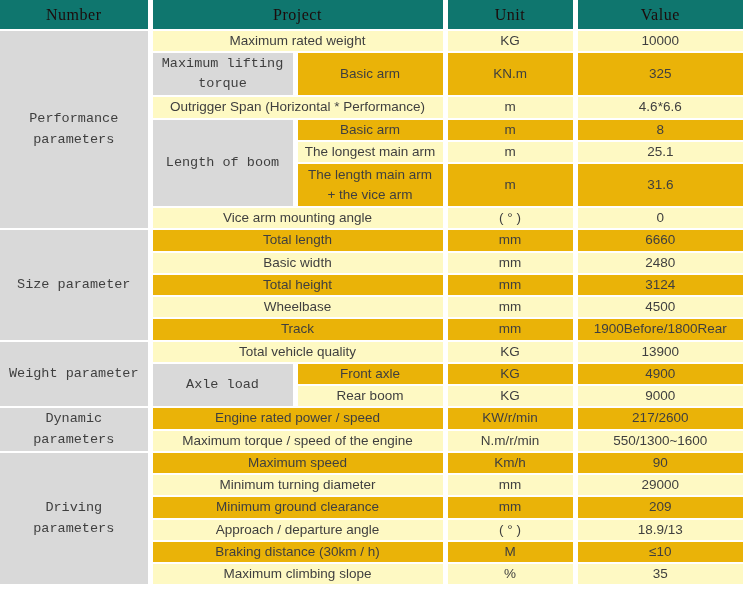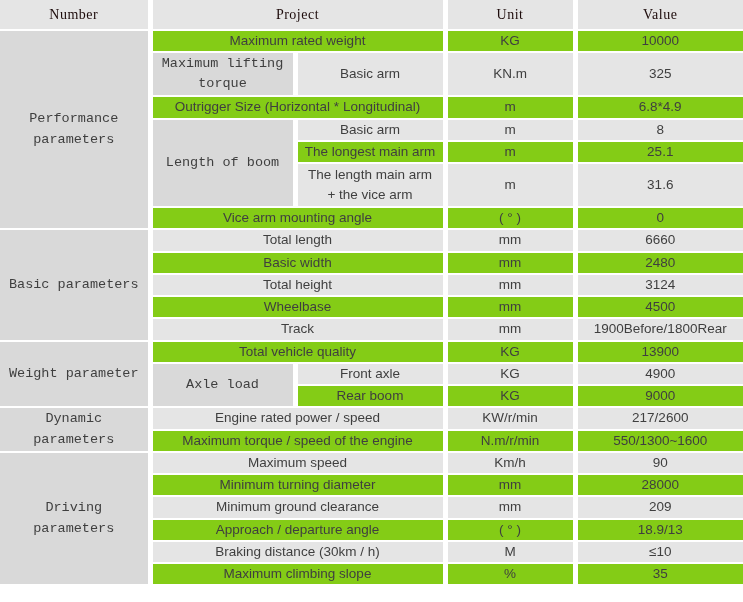--- a/index.html
+++ b/index.html
@@ -25,30 +25,30 @@
     overflow: hidden;
   }
   table.spec th:last-child, table.spec td.lastcol {
     border-right: none;
     text-align: center;
   }
   table.spec thead tr { height: 30px; }
   table.spec tbody tr { height: 21px; }
   table.spec tbody tr.h2 { height: 44px; }
   table.spec thead th {
-    background: #e5e5e5;
+    background: #0f766e;
     color: #1d0b0b;
     font-family: "Liberation Serif", "DejaVu Serif", serif;
     font-weight: normal;
-    font-size: 14px;
+    font-size: 16px;
     letter-spacing: 0.5px;
     margin-left: 46px;
   }
-  tr.light td { background: #84cc16; }
-  tr.gray td  { background: #e5e5e5; }
+  tr.light td { background: #fef9c3; }
+  tr.gray td  { background: #eab308; }
   td.force-gray { background: #d9d9d9 !important; font-family: Liberation Mono, monospace; }
 </style>
 </head>
 <body>
 
 <table class="spec">
   <colgroup>
     <col style="width:150px">
       <col style="width:145px">
       <col style="width:150px">
@@ -71,23 +71,23 @@
       <td>KG</td>
       <td class="lastcol">10000</td>
     </tr>
     <tr class="gray h2">
       <td class="force-gray">Maximum lifting torque</td>
       <td>Basic arm</td>
       <td>KN.m</td>
       <td class="lastcol">325</td>
     </tr>
     <tr class="light">
-      <td colspan="2">Outrigger Size (Horizontal * Longitudinal)</td>
+      <td colspan="2">Outrigger Span (Horizontal * Performance)</td>
       <td>m</td>
-      <td class="lastcol">6.8*4.9</td>
+      <td class="lastcol">4.6*6.6</td>
     </tr>
     <tr class="gray">
       <td rowspan="3" class="force-gray">Length of boom</td>
       <td>Basic arm</td>
       <td>m</td>
       <td class="lastcol">8</td>
     </tr>
     <tr class="light">
       <td>The longest main arm</td>
       <td>m</td>
@@ -98,21 +98,21 @@
       <td>m</td>
       <td class="lastcol">31.6</td>
     </tr>
     <tr class="light">
       <td colspan="2">Vice arm mounting angle</td>
       <td>( ° )</td>
       <td class="lastcol">0</td>
     </tr>
 
     <tr class="gray">
-      <td rowspan="5" class="force-gray">Basic parameters</td>
+      <td rowspan="5" class="force-gray">Size parameter</td>
       <td colspan="2">Total length</td>
       <td>mm</td>
       <td class="lastcol">6660</td>
     </tr>
     <tr class="light">
       <td colspan="2">Basic width</td>
       <td>mm</td>
       <td class="lastcol">2480</td>
     </tr>
     <tr class="gray">
@@ -163,21 +163,21 @@
 
     <tr class="gray">
       <td rowspan="6" class="force-gray">Driving parameters</td>
       <td colspan="2">Maximum speed</td>
       <td>Km/h</td>
       <td class="lastcol">90</td>
     </tr>
     <tr class="light">
       <td colspan="2">Minimum turning diameter</td>
       <td>mm</td>
-      <td class="lastcol">28000</td>
+      <td class="lastcol">29000</td>
     </tr>
     <tr class="gray">
       <td colspan="2">Minimum ground clearance</td>
       <td>mm</td>
       <td class="lastcol">209</td>
     </tr>
     <tr class="light">
       <td colspan="2">Approach / departure angle</td>
       <td>( ° )</td>
       <td class="lastcol">18.9/13</td>

